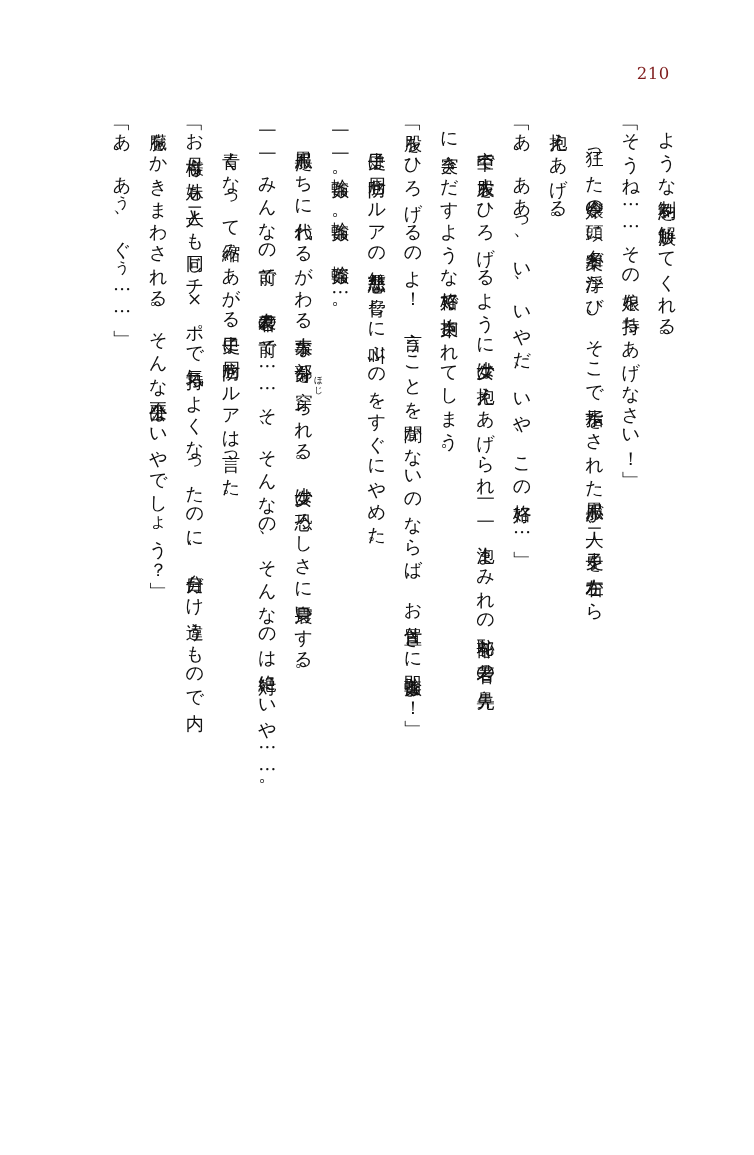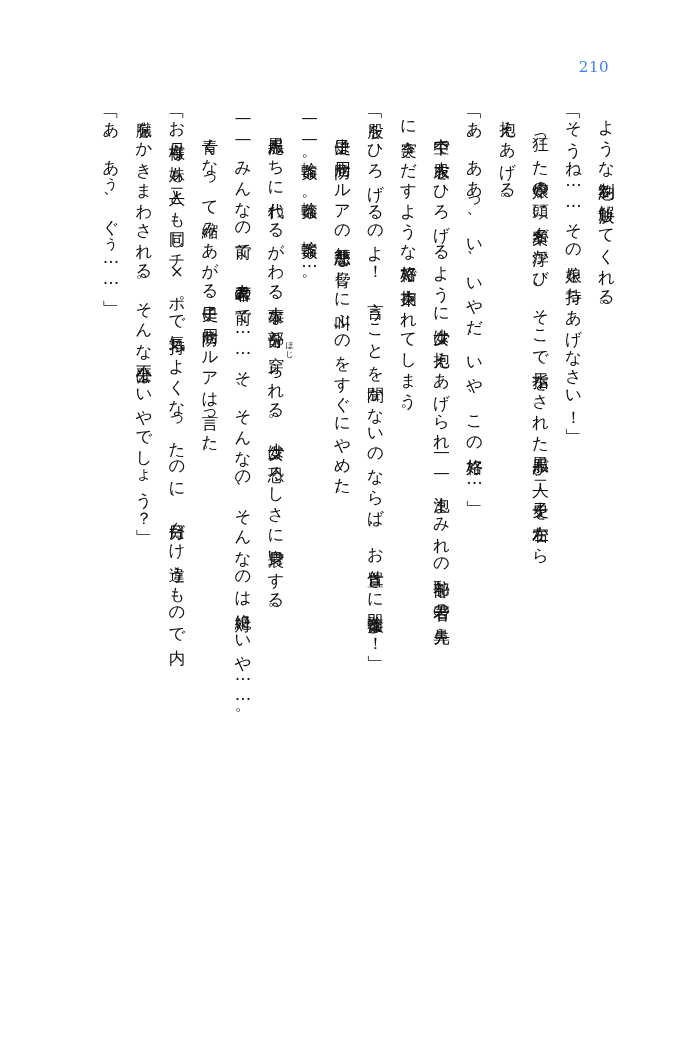--- a/index.html
+++ b/index.html
@@ -21,21 +21,21 @@
     height: 1050px;
     background: #fff;
     box-sizing: border-box;
   }
   .page-number {
     position: absolute;
     top: 58px;
     right: 76px;
     font-size: 15px;
     letter-spacing: 0.5px;
-    color: #3b82f6;
+    color: #7f1d1d;
     font-family: "DejaVu Serif", "Liberation Serif", serif;
   }
   .text-body {
     position: absolute;
     top: 108px;
     right: 62px;
     left: 60px;
     bottom: 60px;
     writing-mode: vertical-rl;
     text-orientation: upright;

